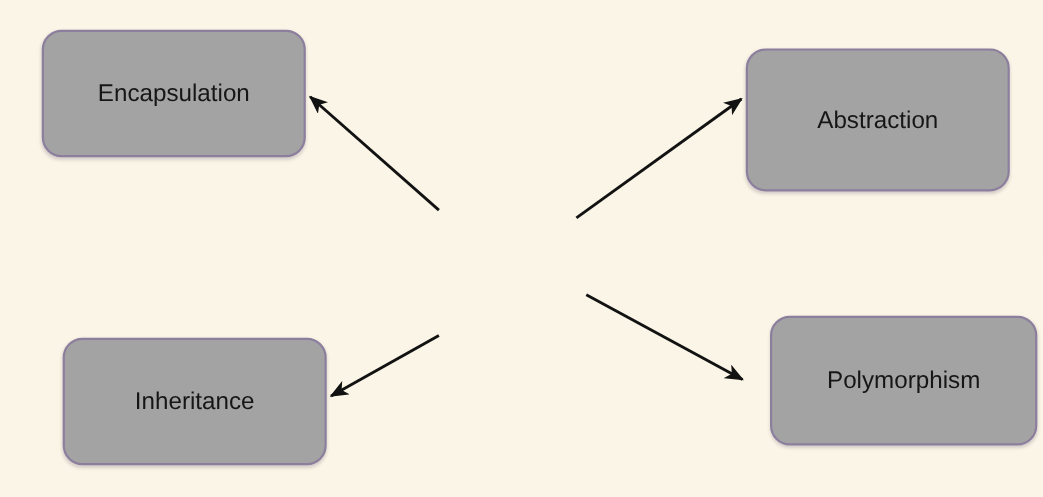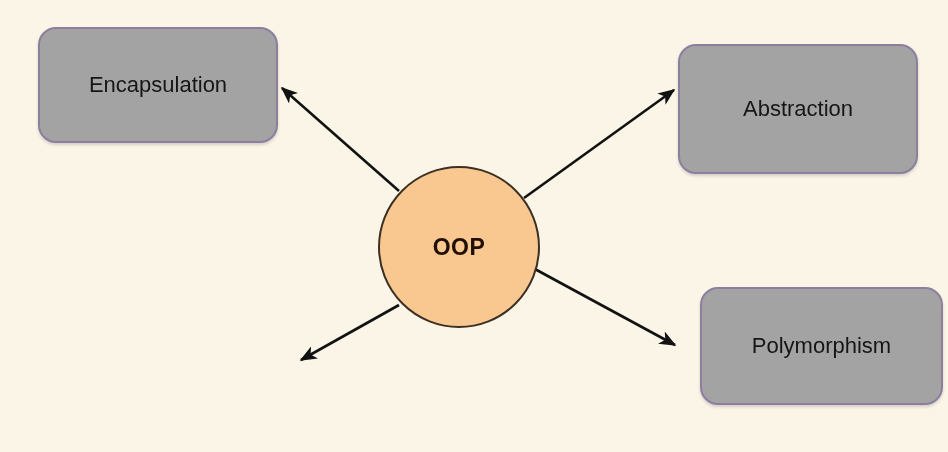--- a/index.html
+++ b/index.html
@@ -66,22 +66,22 @@
   </svg>
 
   <div class="node node-encapsulation">
     <span class="node-label">Encapsulation</span>
   </div>
 
   <div class="node node-abstraction">
     <span class="node-label">Abstraction</span>
   </div>
 
+  <div class="node node-inheritance">
+    <span class="node-label">Inheritance</span>
+  </div>
 
   <div class="node node-polymorphism">
     <span class="node-label">Polymorphism</span>
   </div>
 
-  <div class="center-node">
-    <span class="center-label">OOP</span>
-  </div>
 
 </div>
 
 </body></html>

